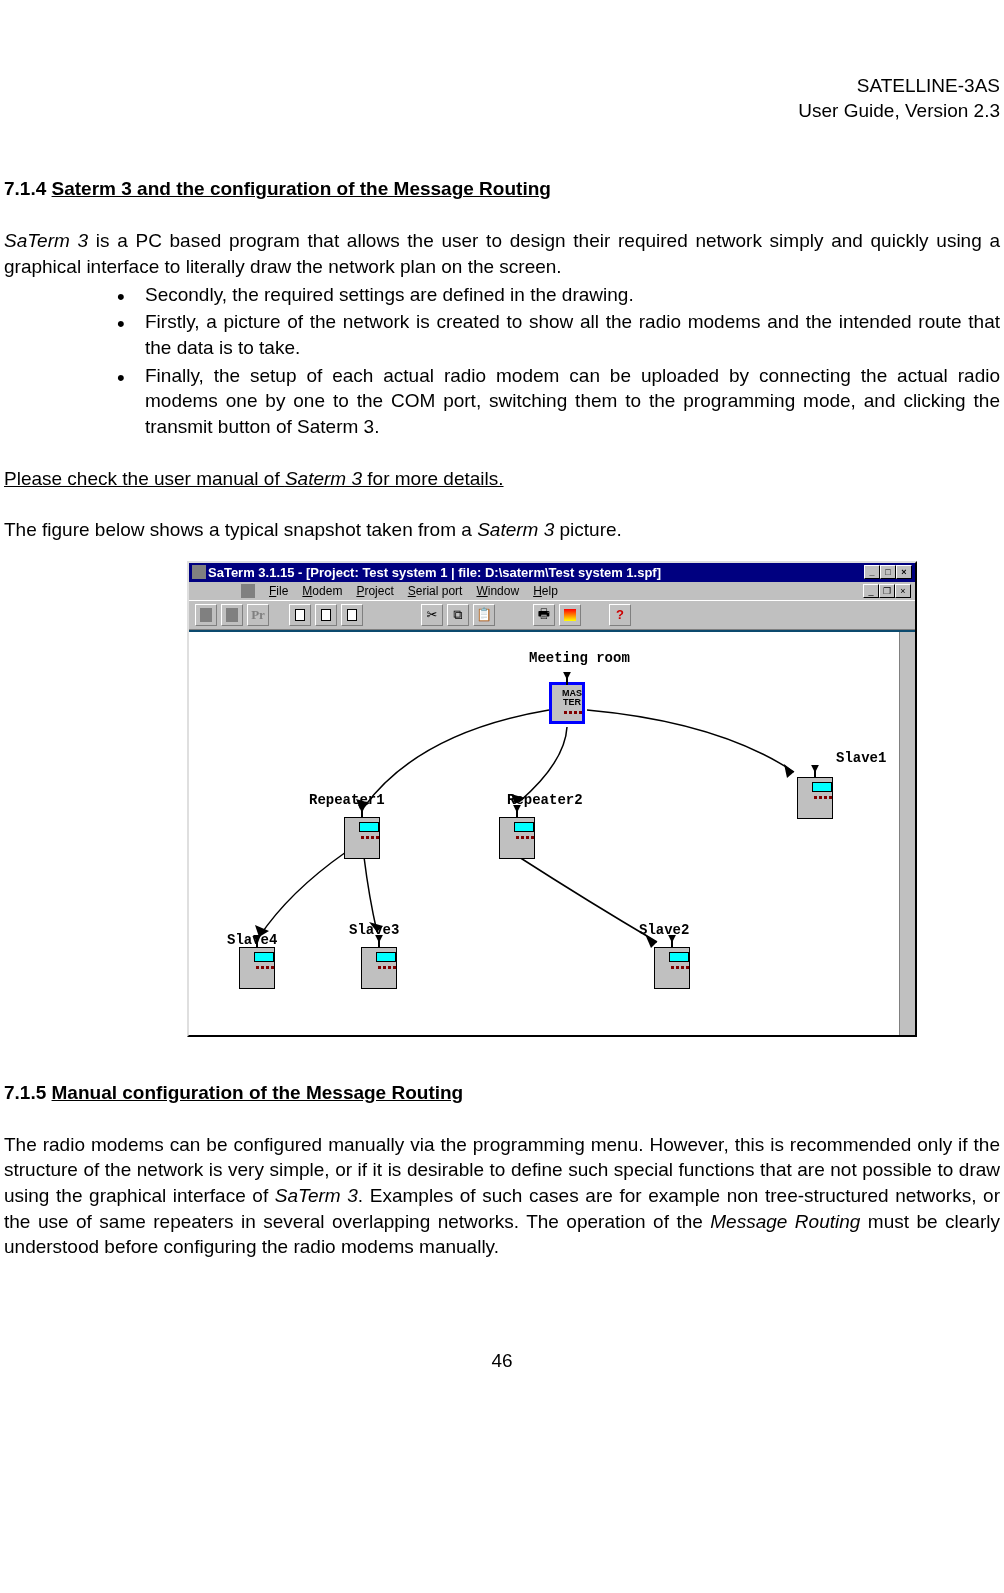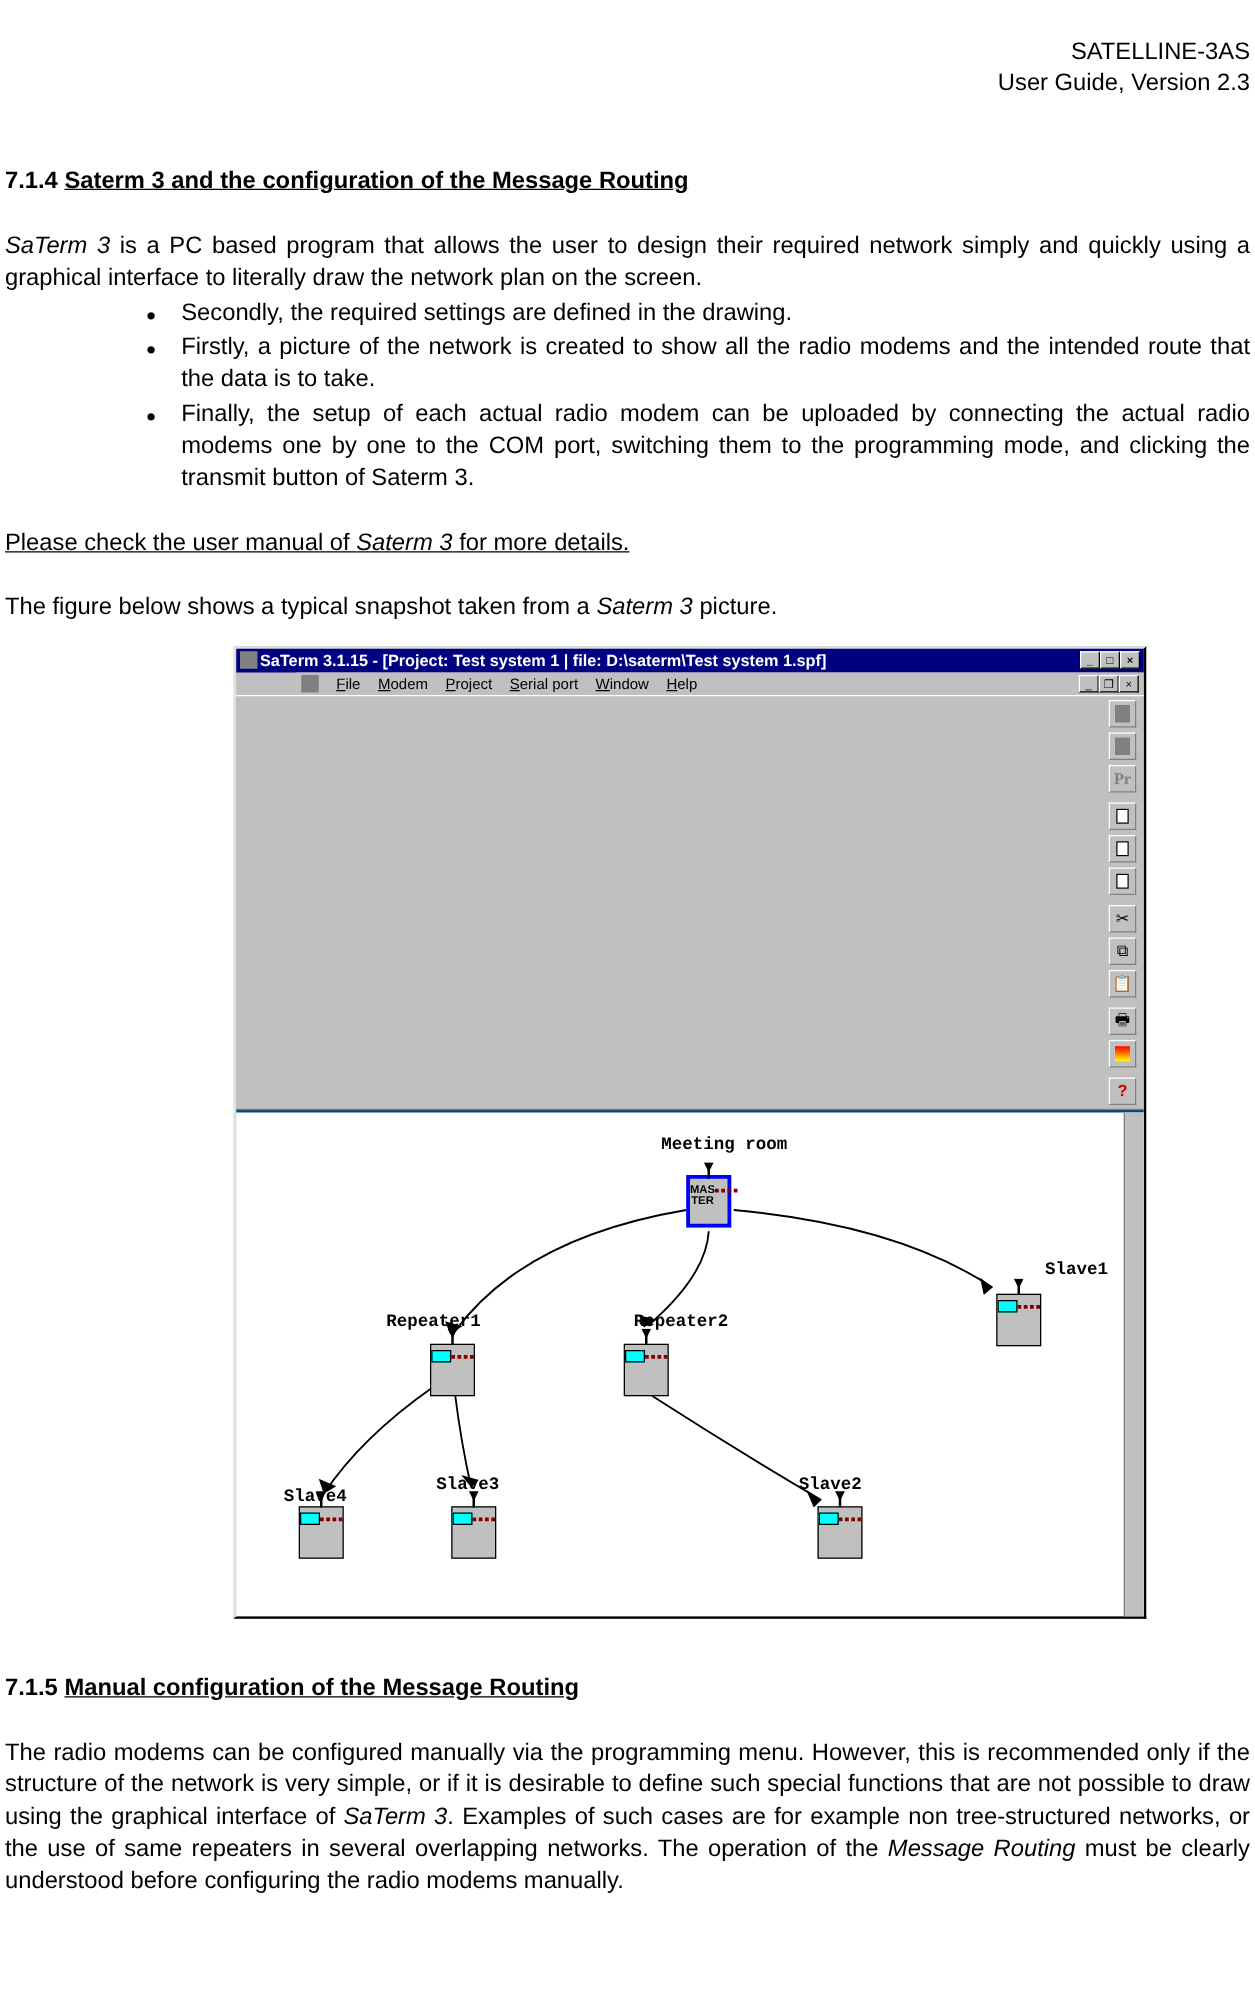--- a/index.html
+++ b/index.html
@@ -9,20 +9,21 @@
       font-size: 19px;
       color: #000;
       background: #fff;
       padding: 30px 0 40px 0;
     }
     .header {
       text-align: right;
       padding-right: 4px;
       margin-bottom: 55px;
       line-height: 1.3;
+      margin-top: 44px;
     }
     .section-heading {
       font-weight: bold;
       margin-bottom: 28px;
       padding-left: 4px;
     }
     .section-heading .number { text-decoration: none; }
     .section-heading .title { text-decoration: underline; }
     .body-text {
       text-align: justify;
@@ -102,24 +103,23 @@
       margin-left: 48px;
     }
     .menubar .mitem { color: #000; }
     .menubar .mitem .ul { text-decoration: underline; }
     .mdibtns { margin-left: auto; display: flex; gap: 0; }
     .toolbar {
       background: #c0c0c0;
       border-top: 1px solid #fff;
       border-bottom: 1px solid #808080;
       display: flex;
-      align-items: flex-end;
+      align-items: flex-start;
       padding: 3px 6px;
       gap: 4px;
-      flex-direction: column;
     }
     .tbtn {
       width: 22px; height: 22px;
       background: #c0c0c0;
       border: 1px solid #808080;
       border-top-color: #fff;
       border-left-color: #fff;
       display: flex;
       align-items: center;
       justify-content: center;
@@ -140,22 +140,22 @@
       background: #c0c0c0;
       border-left: 1px solid #808080;
     }
     .node {
       position: absolute;
       width: 36px;
       height: 42px;
       background: #c0c0c0;
       border: 1px solid #000;
       display: flex;
-      flex-direction: row;
-      align-items: flex-start;
+      flex-direction: column;
+      align-items: flex-end;
       padding-top: 4px;
     }
     .node .ant {
       position: absolute;
       top: -9px; left: 50%;
       transform: translateX(-50%);
       width: 2px; height: 9px;
       background: #000;
     }
     .node .ant::before {

